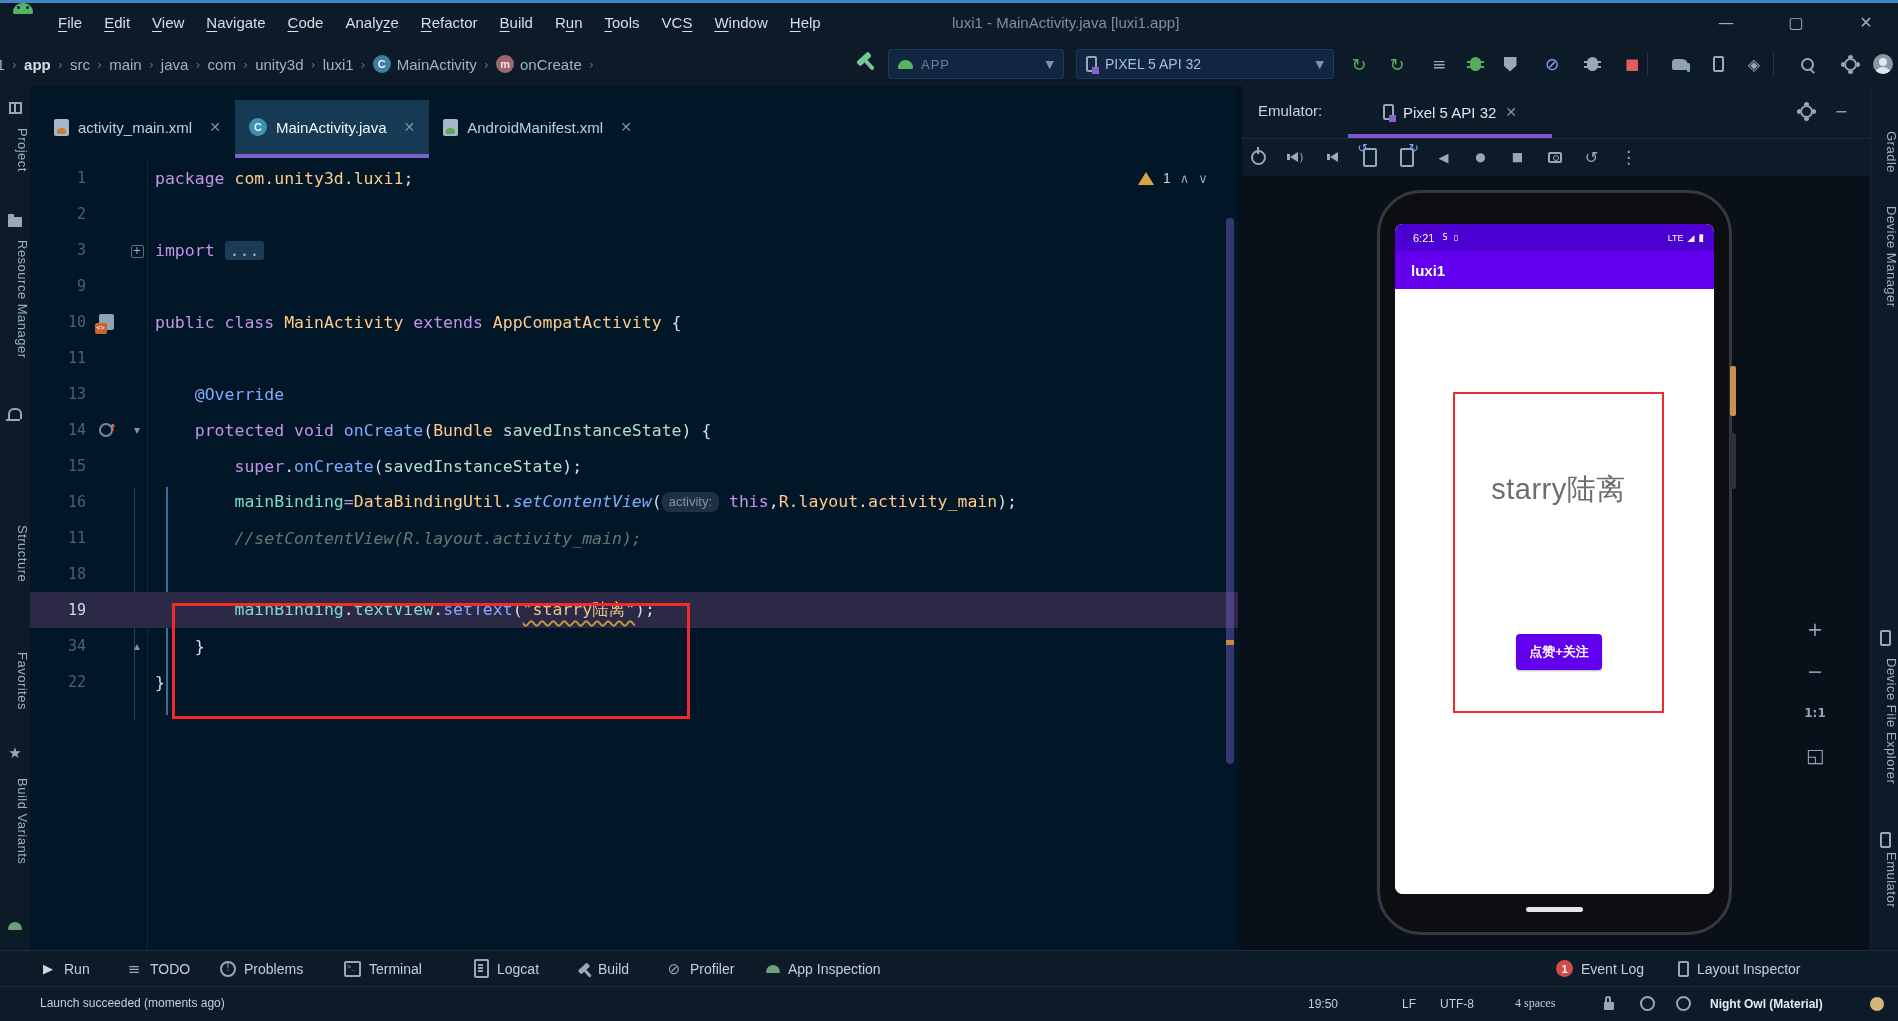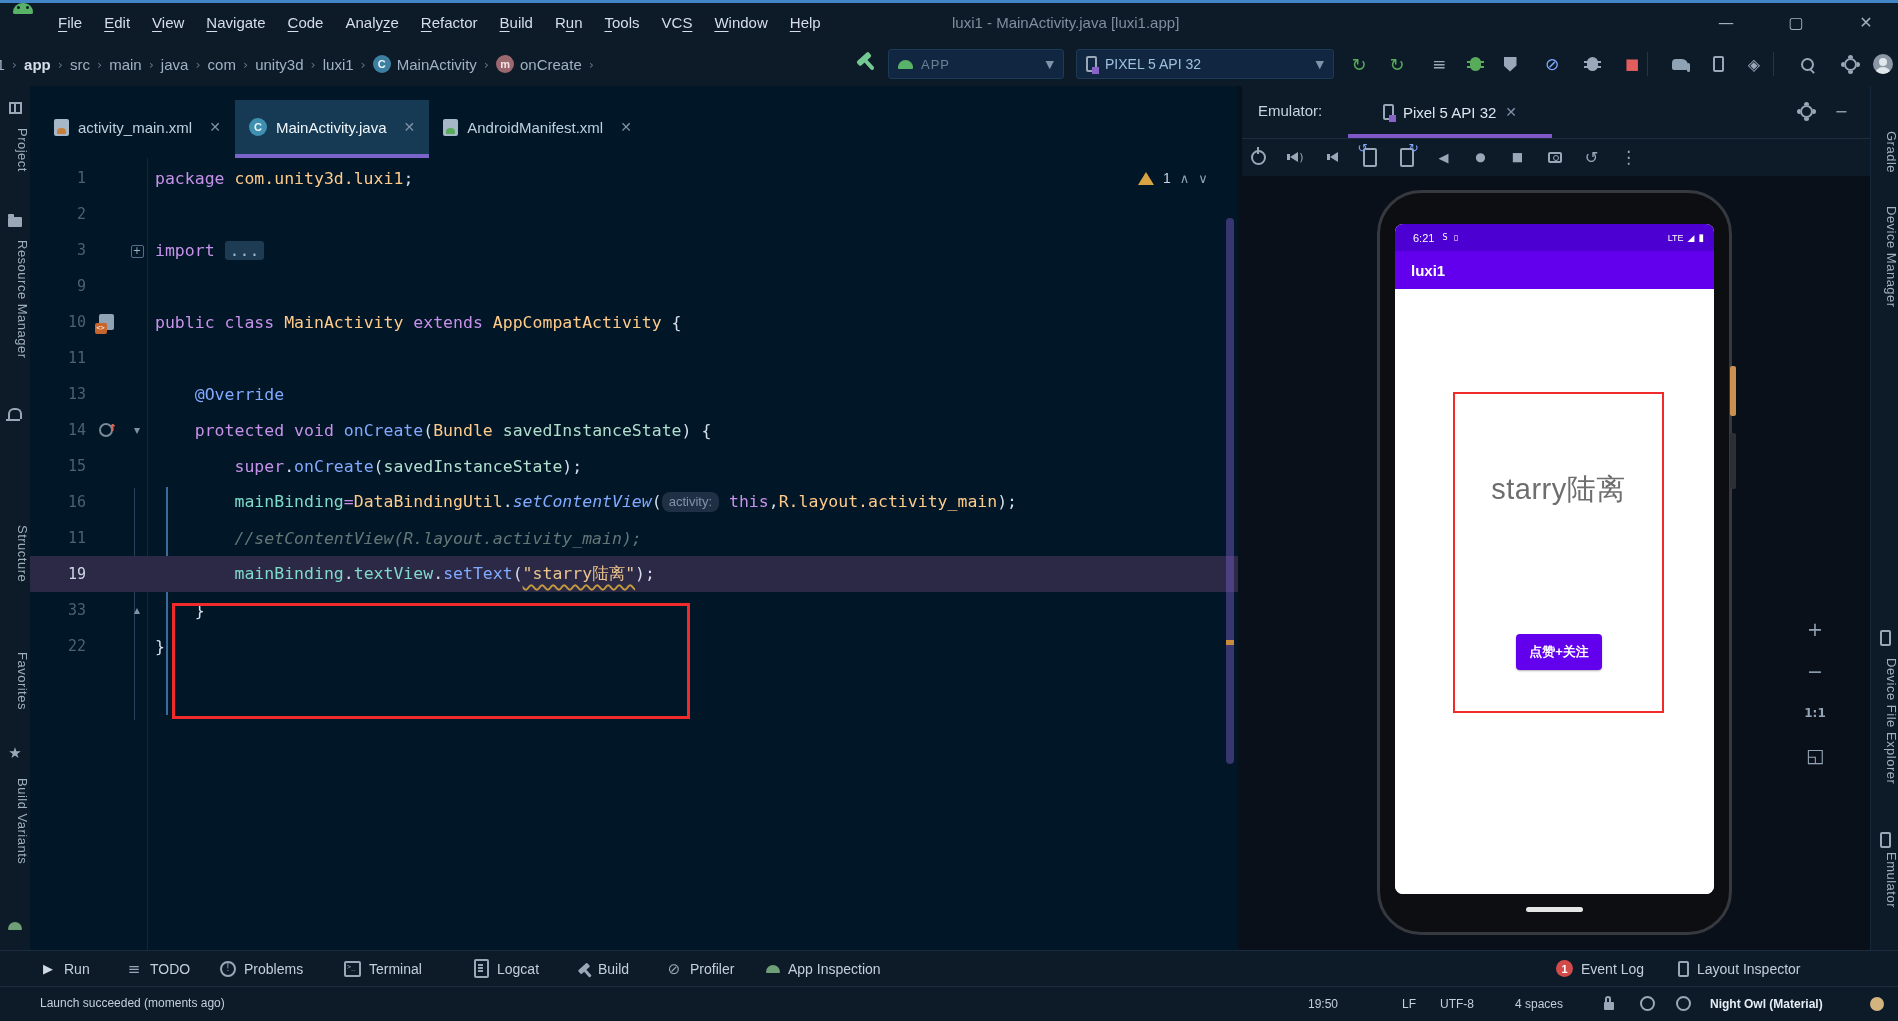--- a/index.html
+++ b/index.html
@@ -450,28 +450,34 @@
           <span class="gslot"></span>
           <span class="gfold gly"></span>
           <span class="ct"><span class="pl">        </span><span class="fld">mainBinding</span><span class="op">=</span><span class="typ">DataBindingUtil</span><span class="pl">.</span><span class="mit">setContentView</span><span class="pl">(</span><span class="hintchip">activity:</span><span class="pl"> </span><span class="kw">this</span><span class="pl">,</span><span class="typ">R.layout.activity_main</span><span class="pl">);</span></span>
         </div>
         <div class="cline">
           <span class="ln">11</span>
           <span class="gslot"></span>
           <span class="gfold gly"></span>
           <span class="ct"><span class="pl">        </span><span class="cmt">//setContentView(R.layout.activity_main);</span></span>
         </div>
+        <div class="cline">
+          <span class="ln">18</span>
+          <span class="gslot"></span>
+          <span class="gfold gly"></span>
+          <span class="ct"></span>
+        </div>
         <div class="cline cur">
           <span class="ln">19</span>
           <span class="gslot"></span>
           <span class="gfold gly"></span>
           <span class="ct"><span class="pl">        </span><span class="fld">mainBinding</span><span class="pl">.</span><span class="fld">textView</span><span class="pl">.</span><span class="mth">setText</span><span class="pl">(</span><span class="strw">"starry陆离"</span><span class="pl">);</span></span>
         </div>
         <div class="cline">
-          <span class="ln">33</span>
+          <span class="ln">34</span>
           <span class="gslot"></span>
           <span class="gfold gly">▴</span>
           <span class="ct"><span class="pl">    </span><span class="pl">}</span></span>
         </div>
         <div class="cline">
           <span class="ln">22</span>
           <span class="gslot"></span>
           <span class="gfold gly"></span>
           <span class="ct"><span class="pl">}</span></span>
         </div>
@@ -631,21 +637,21 @@
   <div id="statusitems">
       <div class="sitem" style="left: 1308px;">
         <span>19:50</span>
       </div>
       <div class="sitem" style="left: 1402px;">
         <span>LF</span>
       </div>
       <div class="sitem" style="left: 1440px;">
         <span>UTF-8</span>
       </div>
-      <div class="sitem" style="left: 1515px;">
+      <div class="sitem" style="left: 1515px; font-family: Liberation Serif, serif;">
         <span>4 spaces</span>
       </div>
       <div class="sitem" style="left: 1604px;">
         <span class="i-lock"></span>
       </div>
       <div class="sitem" style="left: 1640px;">
         <span class="i-circleo"></span>
       </div>
       <div class="sitem" style="left: 1676px;">
         <span class="i-circleo"></span>

